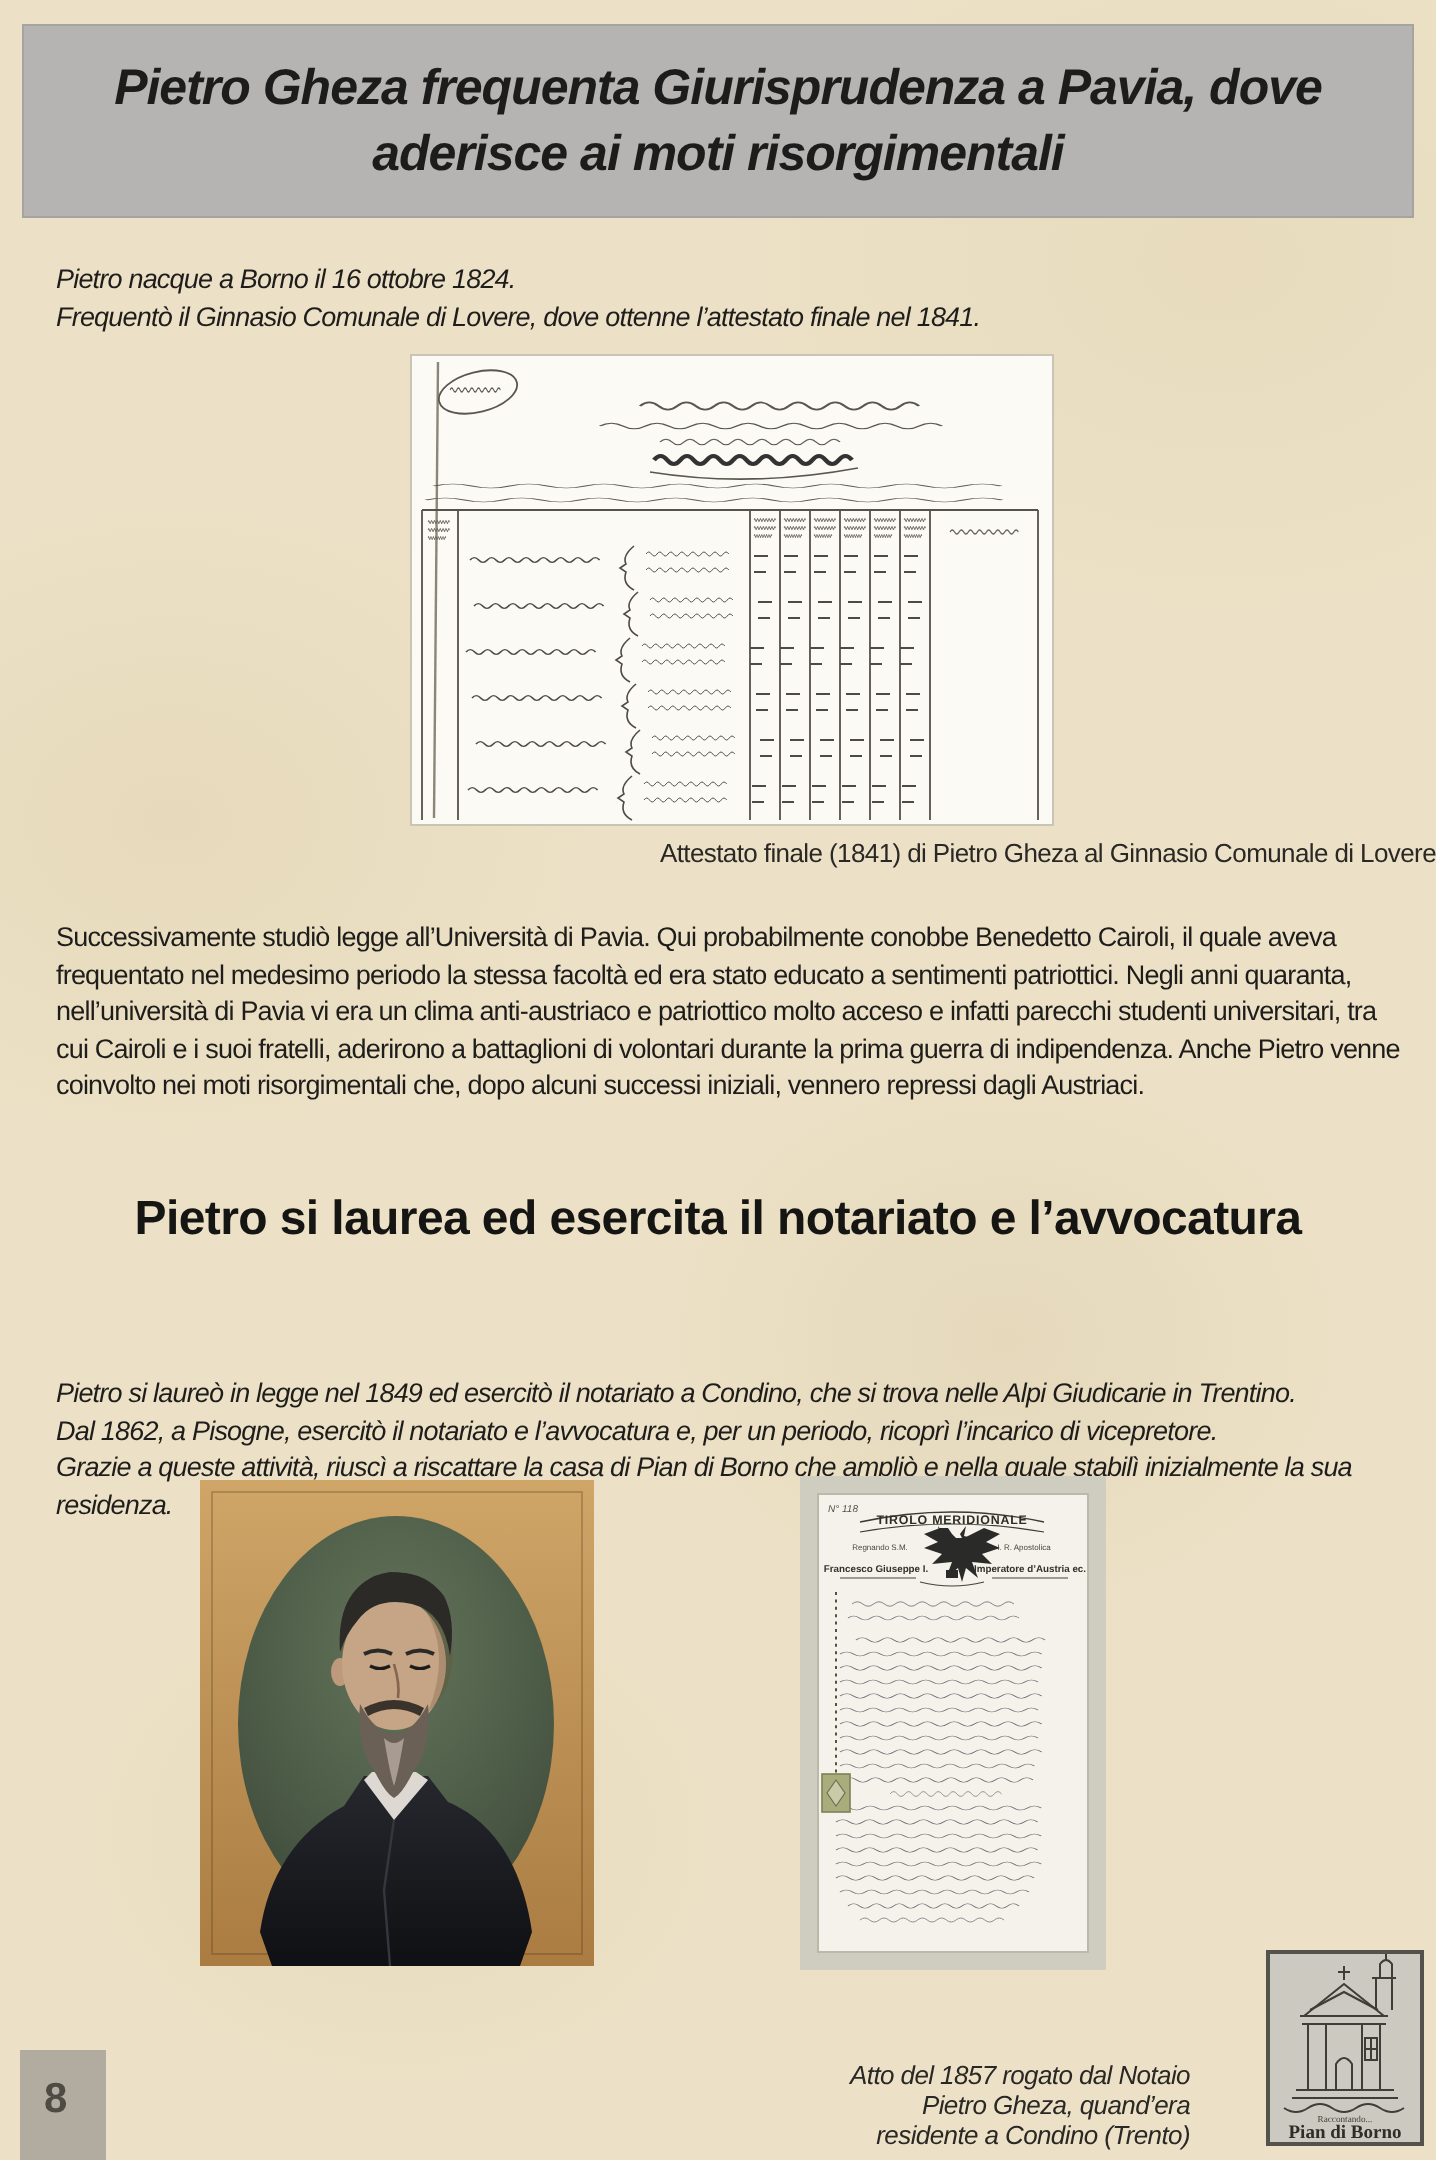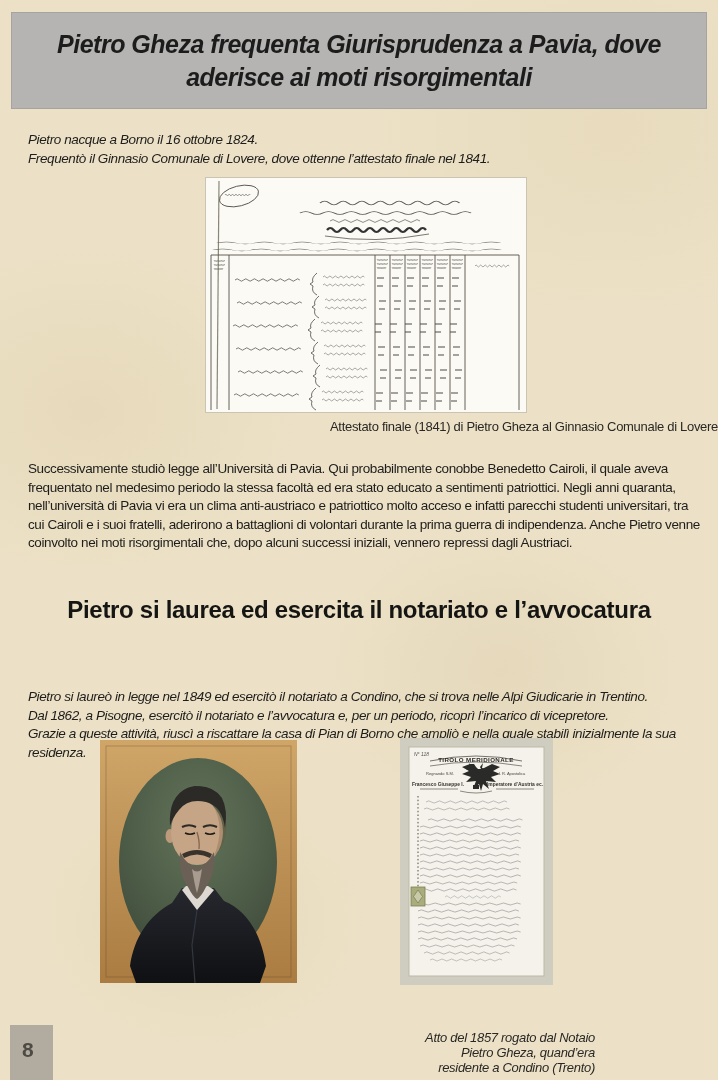--- a/index.html
+++ b/index.html
@@ -204,18 +204,38 @@
       <path d="M18 58 V150" stroke="#55513f" stroke-width="1" stroke-dasharray="1.5 2.2" fill="none"></path>
       <rect x="11" y="149" width="14" height="19" stroke="#7c8058" stroke-width=".8" fill="#a9ad7c"></rect>
       <path d="M18 152 l4.5 6.5 -4.5 6.5 -4.5 -6.5 z" fill="#c9cba8" stroke="#6e7250" stroke-width=".6"></path>
     </svg>
   </div>
 
   <div class="abs caption preline" style="left:360px;top:993px;width:235px;margin-top:37px;">Atto del 1857 rogato dal Notaio
 Pietro Gheza, quand’era
 residente a Condino (Trento)</div>
 
+  <div class="abs logo">
+    <svg width="75" height="94" viewBox="0 0 75 94">
+      <g stroke="#3e3d37" stroke-width="1" fill="none">
+        <path d="M37 6 V13 M34 9 H40"></path>
+        <path d="M17 31 L37 15 L57 31 Z"></path>
+        <path d="M20 28 L37 19 L54 28"></path>
+        <path d="M15 31 H59 M16 35 H58"></path>
+        <path d="M19 35 V68 M28 35 V68 M46 35 V68 M55 35 V68"></path>
+        <path d="M33 68 V55 Q37 49 41 55 V68"></path>
+        <rect x="47.5" y="42" width="6" height="11"></rect>
+        <path d="M50.5 42 V53 M47.5 47.5 H53.5"></path>
+        <path d="M53 28 V12 M61 28 V12 M51 12 H63"></path>
+        <path d="M55 12 V5 Q58 1 61 5 V12 M58 3 V-1"></path>
+        <path d="M13 68 H62 M11 72 H64"></path>
+        <path d="M7 77 q6 4 12 0 q6 -4 12 0 q6 4 12 0 q6 -4 12 0 q6 4 12 0"></path>
+      </g>
+      <text x="37.5" y="84" font-size="4.6" text-anchor="middle" fill="#3e3d37" font-family="Liberation Serif, serif">Raccontando...</text>
+      <text x="37.5" y="92" font-size="9.5" font-weight="bold" text-anchor="middle" fill="#2e2d28" font-family="Liberation Serif, serif">Pian di Borno</text>
+    </svg>
+  </div>
 
   <div class="abs pagenum">
     <span>8</span>
   </div>
 
 </div>
 
 </body></html>

